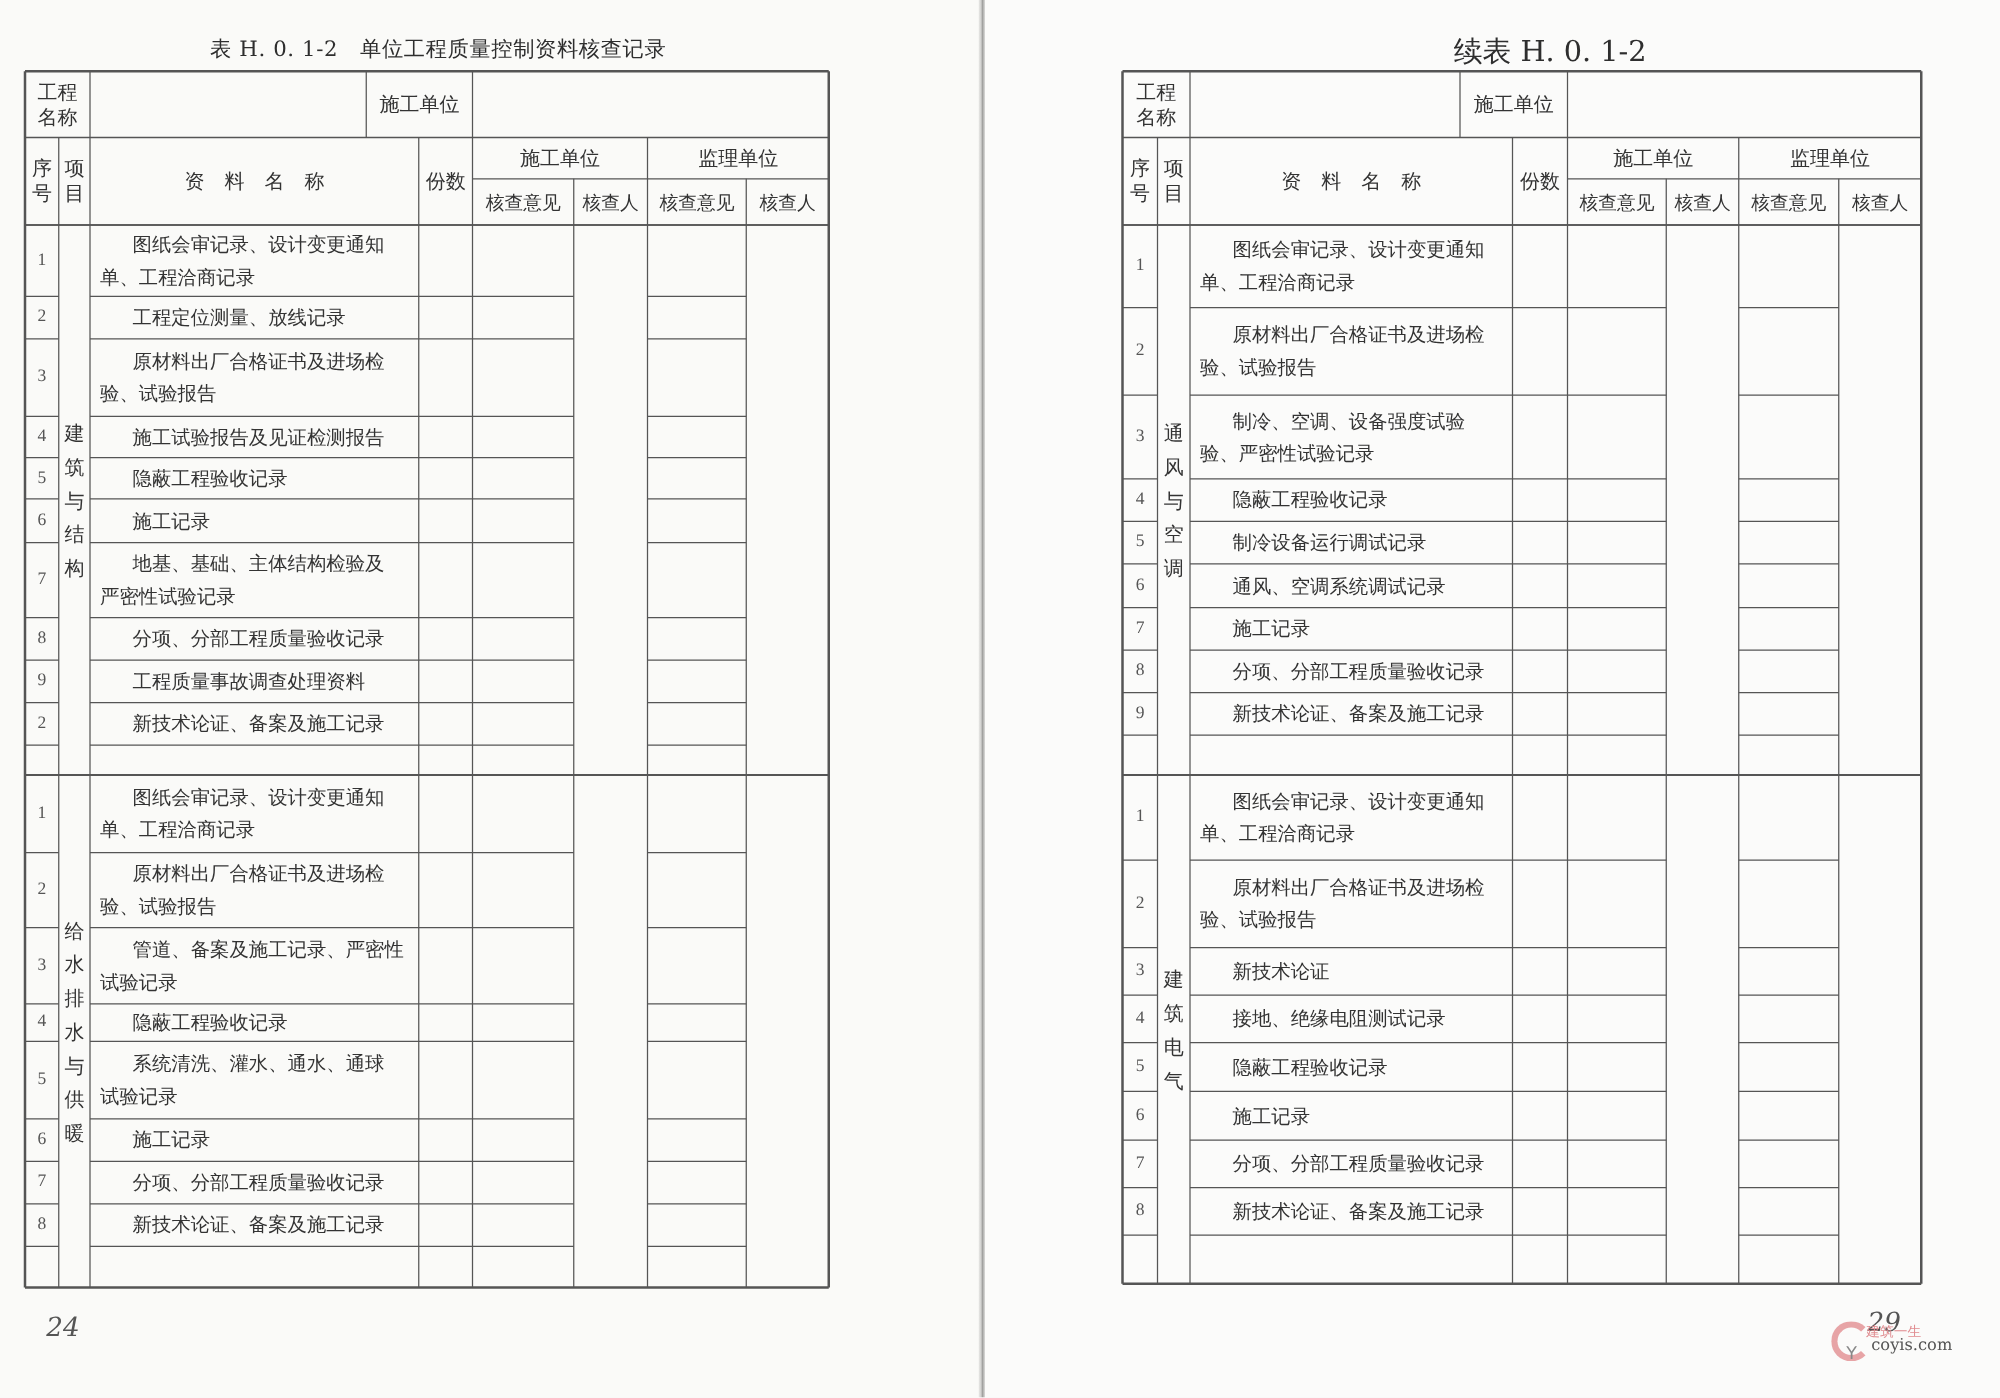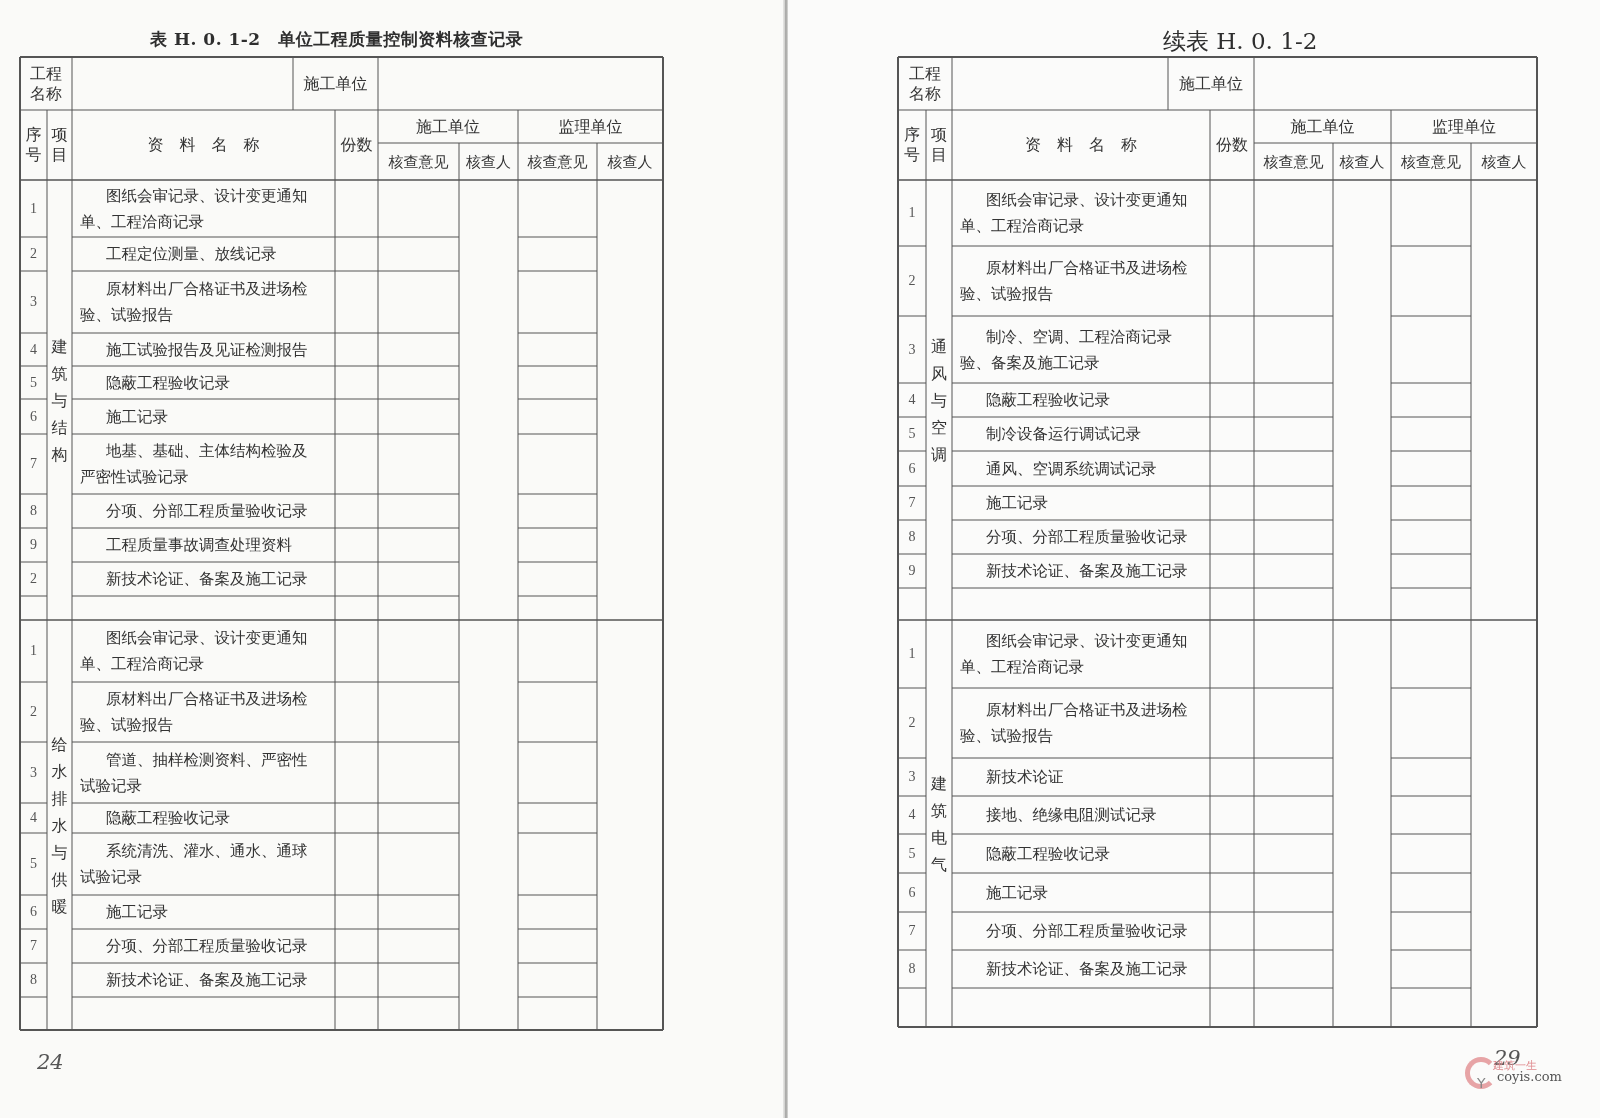--- a/index.html
+++ b/index.html
@@ -8,21 +8,21 @@
     background:#f7f7f5;
     font-family:"DejaVu Serif","Liberation Serif",serif;
     color:#3a3a3a;
   }
   .page { position:absolute; top:0; height:1118px; background:#fafaf8; }
   .page.left { left:0; width:785px; }
   .page.right { left:787px; width:813px; background:#fbfbfa; }
   .fold { position:absolute; left:783px; top:0; width:5px; height:1118px;
     background:linear-gradient(to right,#e8e8e6,#cfcfcd 40%,#9a9a98 55%,#dcdcda); }
   .title { position:absolute; font-size:17px; white-space:nowrap; color:#2e2e2e; }
-  .title.left { left:150px; top:28px; font-weight:bold; letter-spacing:0.5px; }
+  .title.left { left:168px; top:28px; font-weight:normal; letter-spacing:0.5px; }
   .title.right { left:1163px; top:26px; font-size:23px; }
   .pageno { position:absolute; font-style:italic; font-size:21px; color:#555; font-family:"DejaVu Serif",serif; }
   .pageno.left { left:37px; top:1050px; }
   .pageno.right { left:1494px; top:1046px; }
   .wm { position:absolute; left:1465px; top:1055px; width:110px; height:40px; }
   .wm .c { position:absolute; left:0; top:2px; width:22px; height:22px; border:5px solid #e7a4a6; border-right-color:transparent; border-radius:50%; }
   .wm .y { position:absolute; left:12px; top:20px; font-size:14px; color:#888; font-family:"DejaVu Sans",sans-serif; }
   .wm .t1 { position:absolute; left:28px; top:3px; font-size:11px; color:#e08c90; font-family:"DejaVu Sans",sans-serif; }
   .wm .t2 { position:absolute; left:32px; top:14px; font-size:13px; color:#555; font-family:"DejaVu Serif",serif; }
 
@@ -286,21 +286,21 @@
     <div class="cell-text" style="left: 80px; top: 625px; width: 251px;"><div class="indent">图纸会审记录、设计变更通知</div><div>单、工程洽商记录</div></div>
     <div class="input-cell" style="left: 336px; top: 621px; width: 41px; height: 60px;"></div>
     <div class="input-cell" style="left: 379px; top: 621px; width: 79px; height: 60px;"></div>
     <div class="input-cell" style="left: 519px; top: 621px; width: 77px; height: 60px;"></div>
     <div class="num" style="left: 20px; top: 682px; width: 27px; height: 60px;">2</div>
     <div class="cell-text" style="left: 80px; top: 686px; width: 251px;"><div class="indent">原材料出厂合格证书及进场检</div><div>验、试验报告</div></div>
     <div class="input-cell" style="left: 336px; top: 683px; width: 41px; height: 58px;"></div>
     <div class="input-cell" style="left: 379px; top: 683px; width: 79px; height: 58px;"></div>
     <div class="input-cell" style="left: 519px; top: 683px; width: 77px; height: 58px;"></div>
     <div class="num" style="left: 20px; top: 742px; width: 27px; height: 61px;">3</div>
-    <div class="cell-text" style="left: 80px; top: 746.5px; width: 251px;"><div class="indent">管道、抽样检测资料、严密性</div><div>试验记录</div></div>
+    <div class="cell-text" style="left: 80px; top: 746.5px; width: 251px;"><div class="indent">管道、备案及施工记录、严密性</div><div>试验记录</div></div>
     <div class="input-cell" style="left: 336px; top: 743px; width: 41px; height: 59px;"></div>
     <div class="input-cell" style="left: 379px; top: 743px; width: 79px; height: 59px;"></div>
     <div class="input-cell" style="left: 519px; top: 743px; width: 77px; height: 59px;"></div>
     <div class="num" style="left: 20px; top: 803px; width: 27px; height: 30px;">4</div>
     <div class="cell-text" style="left: 80px; top: 805px; width: 251px;"><div class="indent">隐蔽工程验收记录</div><div></div></div>
     <div class="input-cell" style="left: 336px; top: 804px; width: 41px; height: 28px;"></div>
     <div class="input-cell" style="left: 379px; top: 804px; width: 79px; height: 28px;"></div>
     <div class="input-cell" style="left: 519px; top: 804px; width: 77px; height: 28px;"></div>
     <div class="num" style="left: 20px; top: 833px; width: 27px; height: 62px;">5</div>
     <div class="cell-text" style="left: 80px; top: 838px; width: 251px;"><div class="indent">系统清洗、灌水、通水、通球</div><div>试验记录</div></div>
@@ -357,21 +357,21 @@
     <div class="cell-text" style="left: 960px; top: 187px; width: 246px;"><div class="indent">图纸会审记录、设计变更通知</div><div>单、工程洽商记录</div></div>
     <div class="input-cell" style="left: 1211px; top: 181px; width: 42px; height: 64px;"></div>
     <div class="input-cell" style="left: 1255px; top: 181px; width: 77px; height: 64px;"></div>
     <div class="input-cell" style="left: 1392px; top: 181px; width: 78px; height: 64px;"></div>
     <div class="num" style="left: 898px; top: 246px; width: 28px; height: 70px;">2</div>
     <div class="cell-text" style="left: 960px; top: 255px; width: 246px;"><div class="indent">原材料出厂合格证书及进场检</div><div>验、试验报告</div></div>
     <div class="input-cell" style="left: 1211px; top: 247px; width: 42px; height: 68px;"></div>
     <div class="input-cell" style="left: 1255px; top: 247px; width: 77px; height: 68px;"></div>
     <div class="input-cell" style="left: 1392px; top: 247px; width: 78px; height: 68px;"></div>
     <div class="num" style="left: 898px; top: 316px; width: 28px; height: 67px;">3</div>
-    <div class="cell-text" style="left: 960px; top: 323.5px; width: 246px;"><div class="indent">制冷、空调、工程洽商记录</div><div>验、备案及施工记录</div></div>
+    <div class="cell-text" style="left: 960px; top: 323.5px; width: 246px;"><div class="indent">制冷、空调、设备强度试验</div><div>验、严密性试验记录</div></div>
     <div class="input-cell" style="left: 1211px; top: 317px; width: 42px; height: 65px;"></div>
     <div class="input-cell" style="left: 1255px; top: 317px; width: 77px; height: 65px;"></div>
     <div class="input-cell" style="left: 1392px; top: 317px; width: 78px; height: 65px;"></div>
     <div class="num" style="left: 898px; top: 383px; width: 28px; height: 34px;">4</div>
     <div class="cell-text" style="left: 960px; top: 387px; width: 246px;"><div class="indent">隐蔽工程验收记录</div><div></div></div>
     <div class="input-cell" style="left: 1211px; top: 384px; width: 42px; height: 32px;"></div>
     <div class="input-cell" style="left: 1255px; top: 384px; width: 77px; height: 32px;"></div>
     <div class="input-cell" style="left: 1392px; top: 384px; width: 78px; height: 32px;"></div>
     <div class="num" style="left: 898px; top: 417px; width: 28px; height: 34px;">5</div>
     <div class="cell-text" style="left: 960px; top: 421px; width: 246px;"><div class="indent">制冷设备运行调试记录</div><div></div></div>

